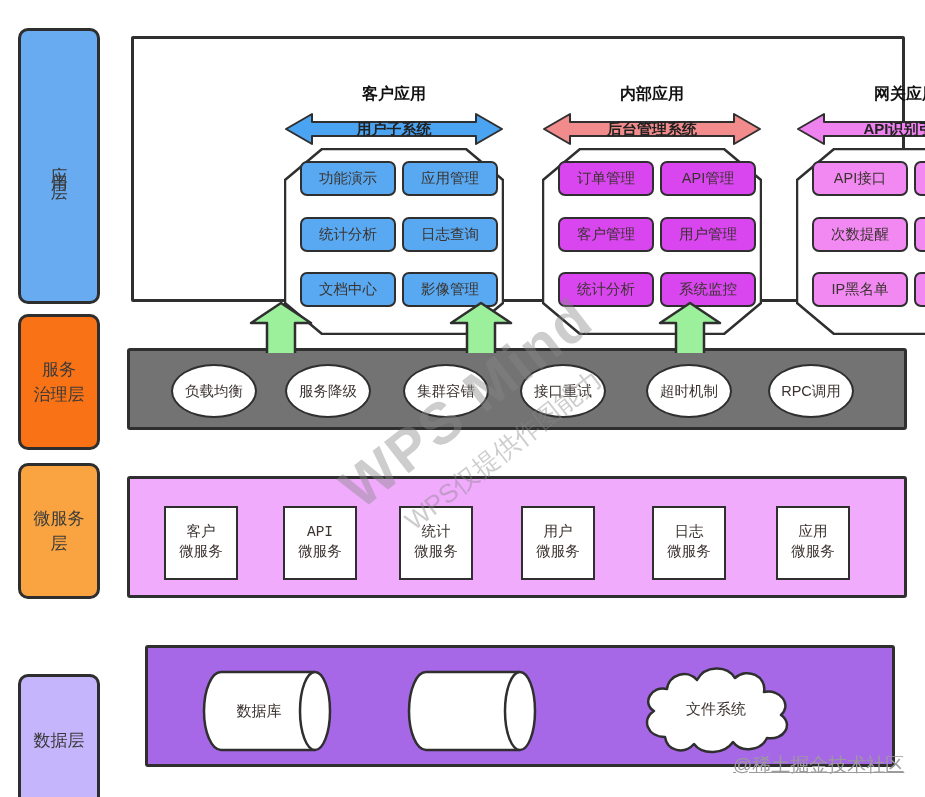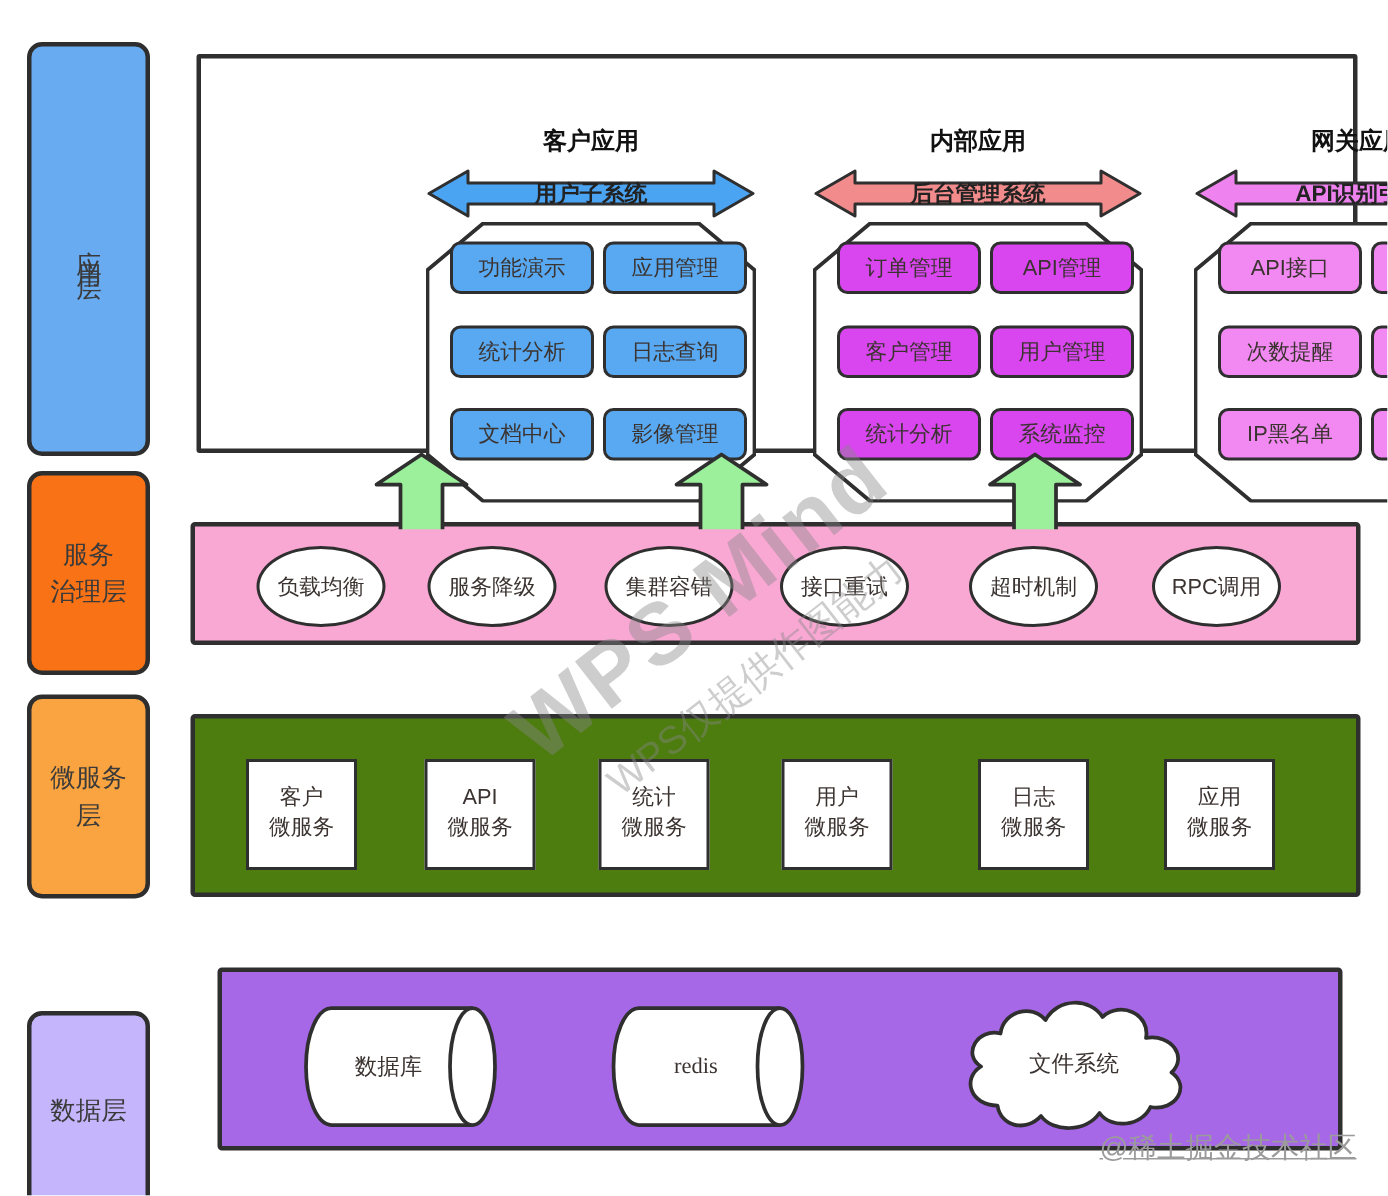--- a/index.html
+++ b/index.html
@@ -46,22 +46,22 @@
     font-size:14.5px;color:#3b3330;
   }
   .col1{left:16px;} .col2{left:118px;}
   .row1{top:13px;} .row2{top:69px;} .row3{top:124px;}
   .fill-blue{background:#58a9f1;} .fill-red{background:#d946ef;} .fill-magenta{background:#f289f2;}
   
   .up-arrow{position:absolute;width:64px;height:52px;z-index:3;}
   #up-arrow-1{left:249px;top:301px;} #up-arrow-2{left:449px;top:301px;} #up-arrow-3{left:658px;top:301px;}
   
   .band{position:absolute;box-sizing:border-box;border:3px solid #2f2f2f;border-radius:3px;z-index:2;}
-  #service-band{left:127px;top:348px;width:780px;height:82px;background:#f9a8d4;}
-  #micro-band{left:127px;top:476px;width:780px;height:122px;background:#4d7c0f;}
+  #service-band{left:127px;top:348px;width:780px;height:82px;background:#737373;}
+  #micro-band{left:127px;top:476px;width:780px;height:122px;background:#f0abfc;font-family:Liberation Mono, monospace;}
   #data-band{left:145px;top:645px;width:750px;height:122px;background:#a768e8;font-family:Liberation Serif, serif;}
   .service-ellipse{
     position:absolute;top:13px;width:86px;height:54px;box-sizing:border-box;
     background:#fff;border:2.5px solid #2f2f2f;border-radius:50%;
     display:flex;align-items:center;justify-content:center;font-size:14.5px;color:#3b3330;
   }
   .micro-box{
     position:absolute;top:27px;width:74px;height:74px;box-sizing:border-box;
     background:#fff;border:2.5px solid #2f2f2f;
     display:flex;flex-direction:column;align-items:center;justify-content:center;
@@ -229,21 +229,20 @@
         <path d="M114,2 L20,2 A17,39 0 0 0 20,80 L114,80" fill="#ffffff" stroke="#2f2f2f" stroke-width="2.5"></path>
         <ellipse cx="114" cy="41" rx="15" ry="39" fill="#ffffff" stroke="#2f2f2f" stroke-width="2.5"></ellipse>
       </svg>
       <div class="cyl-label">数据库</div>
     </div>
     <div class="cylinder" style="left:258px">
       <svg width="132" height="82" viewBox="0 0 132 82">
         <path d="M114,2 L20,2 A17,39 0 0 0 20,80 L114,80" fill="#ffffff" stroke="#2f2f2f" stroke-width="2.5"></path>
         <ellipse cx="114" cy="41" rx="15" ry="39" fill="#ffffff" stroke="#2f2f2f" stroke-width="2.5"></ellipse>
       </svg>
-      <div class="cyl-label">redis</div>
     </div>
     <div class="cloud">
       <svg width="166" height="100" viewBox="0 0 166 100">
         <path d="M32,78 C14,78 8,60 21,52 C8,44 19,26 34,30 C36,15 55,10 64,21 C72,6 94,6 102,19 C114,8 134,17 131,33 C148,30 159,46 148,56 C161,65 151,82 134,79 C128,92 108,94 100,83 C91,96 69,96 61,85 C51,96 34,92 32,78 Z" fill="#ffffff" stroke="#2f2f2f" stroke-width="2.5" stroke-linejoin="round"></path>
       </svg>
       <div class="cloud-label">文件系统</div>
     </div>
   </div>
 
   <div id="watermark">

